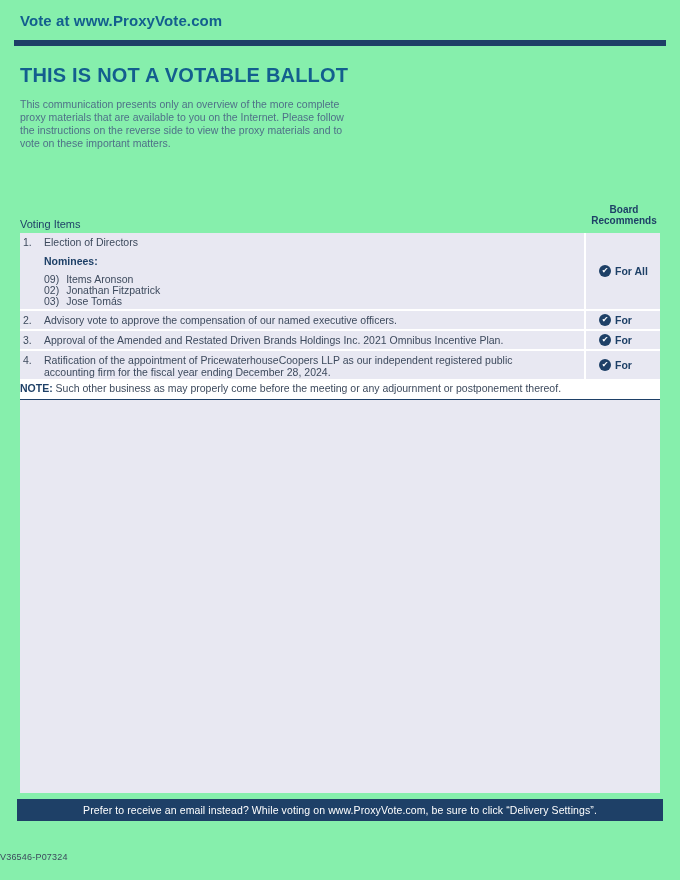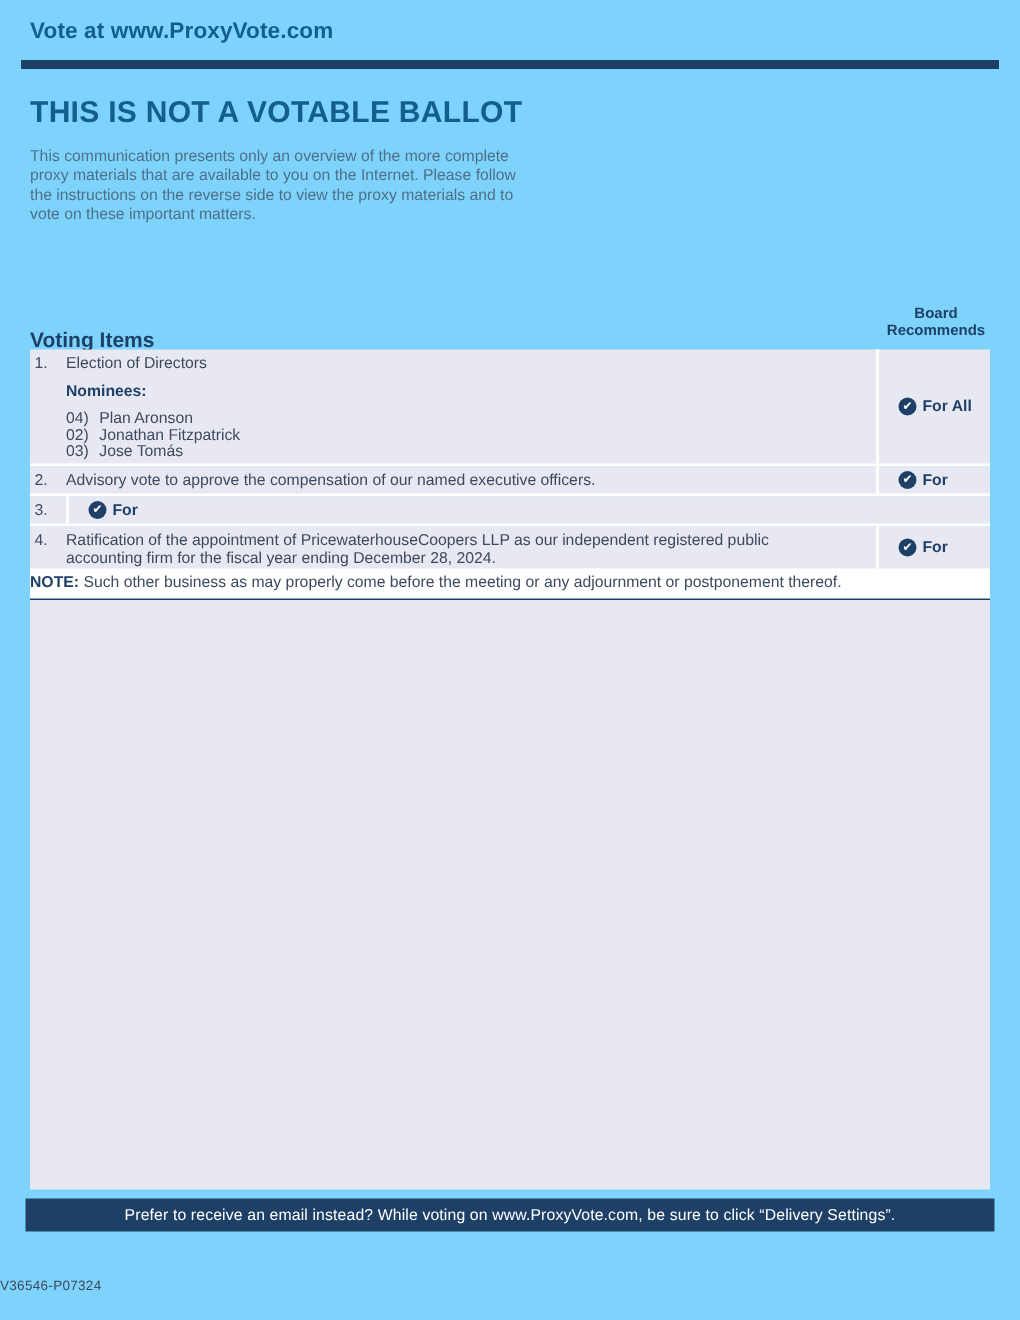--- a/index.html
+++ b/index.html
@@ -9,41 +9,41 @@
     --text:#3d4a5d;
     --muted:#4f7088;
   }
   *{margin:0;padding:0;box-sizing:border-box;}
   html,body{background:#fff;}
   body{
     width:680px;height:880px;
     font-family:"Liberation Sans", sans-serif;
     -webkit-font-smoothing:antialiased;
   }
-  .page{position:relative;width:680px;height:880px;background:#7dd3fc;overflow:hidden;}
+  .page{position:relative;width:680px;height:880px;background:#86efac;overflow:hidden;}
 
   .brand{
     position:absolute;top:12px;left:20px;
     font-size:15px;font-weight:bold;color:var(--blue);
     letter-spacing:.1px;cursor:pointer;
   }
   .header-rule{position:absolute;top:40px;left:14px;right:14px;height:6px;background:var(--navy);}
 
   .ballot-title{
     position:absolute;top:64px;left:20px;
     font-size:20px;font-weight:bold;color:var(--blue);letter-spacing:.2px;
   }
   .notice-paragraph{
     position:absolute;top:98px;left:20px;width:336px;
     font-size:10.5px;line-height:13px;color:var(--muted);
   }
 
   .voting-items-label{
     position:absolute;top:218px;left:20px;
-    font-size:14px;font-weight:bold;color:var(--navy);
+    font-size:11px;font-weight:normal;color:var(--navy);
   }
   .board-label{
     position:absolute;top:204px;left:584px;width:80px;
     text-align:center;font-size:10px;font-weight:bold;color:var(--navy);line-height:11px;
   }
 
   .vtable{position:absolute;top:233px;left:20px;width:640px;}
   .vrow{display:flex;background:var(--lavender);border-bottom:2px solid #fff;}
   .vrow.r1{height:78px;}
   .vrow.r2,.vrow.r3{height:20px;}
@@ -98,22 +98,22 @@
   </div>
 
   <div class="vtable">
 
     <div class="vrow r1">
       <div class="cell-num">1.</div>
       <div class="cell-main">
         <div class="item-title">Election of Directors</div>
         <div class="nominees-label">Nominees:</div>
         <div class="nominee">
-          <span>04)</span>
-          <span>Plan Aronson</span>
+          <span>09)</span>
+          <span>Items Aronson</span>
         </div>
         <div class="nominee">
           <span>02)</span>
           <span>Jonathan Fitzpatrick</span>
         </div>
         <div class="nominee">
           <span>03)</span>
           <span>Jose Tomás</span>
         </div>
       </div>
@@ -127,20 +127,21 @@
       <div class="cell-num">2.</div>
       <div class="cell-main">Advisory vote to approve the compensation of our named executive officers.</div>
       <div class="cell-rec">
         <span class="check-icon">✔</span>
         <span class="rec-label">For</span>
       </div>
     </div>
 
     <div class="vrow r3">
       <div class="cell-num">3.</div>
+      <div class="cell-main">Approval of the Amended and Restated Driven Brands Holdings Inc. 2021 Omnibus Incentive Plan.</div>
       <div class="cell-rec">
         <span class="check-icon">✔</span>
         <span class="rec-label">For</span>
       </div>
     </div>
 
     <div class="vrow r4">
       <div class="cell-num">4.</div>
       <div class="cell-main">Ratification of the appointment of PricewaterhouseCoopers LLP as our independent registered public accounting firm for the fiscal year ending December 28, 2024.</div>
       <div class="cell-rec">

